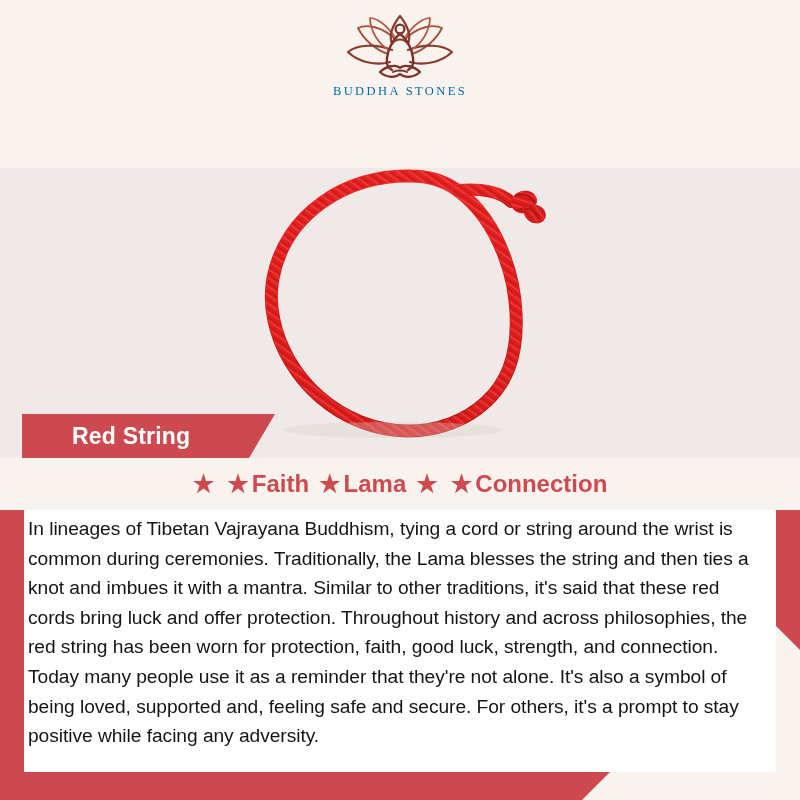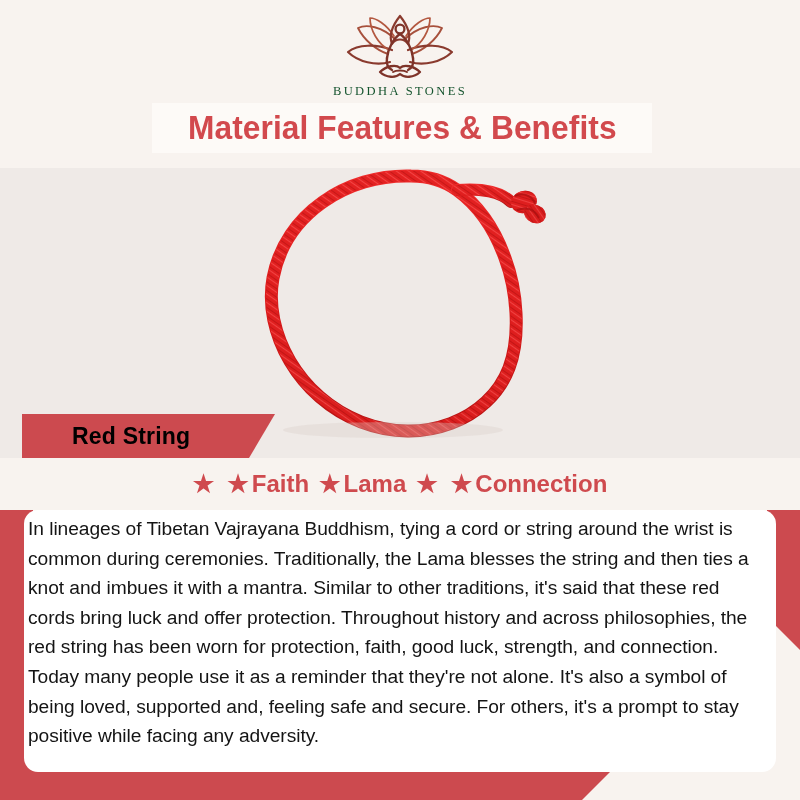--- a/index.html
+++ b/index.html
@@ -79,21 +79,21 @@
   .logo-mark {
     width: 128px;
     height: 72px;
     display: block;
   }
   .logo-word {
     margin-top: 2px;
     font-family: "Liberation Serif", serif;
     font-size: 12.5px;
     letter-spacing: 2.4px;
-    color: #14532d;
+    color: #0369a1;
     white-space: nowrap;
   }
 
   
   .title-banner {
     position: absolute;
     top: 103px;
     left: 152px;
     width: 500px;
     height: 50px;
@@ -136,21 +136,21 @@
     left: 22px;
     height: 44px;
     width: 253px;
     background: #cc4a4f;
     clip-path: polygon(0 0, 100% 0, calc(100% - 26px) 100%, 0 100%);
     display: flex;
     align-items: center;
   }
   .ribbon-text {
     margin-left: 50px;
-    color: #000000;
+    color: #ffffff;
     font-size: 23px;
     font-weight: 700;
     letter-spacing: 0.2px;
     white-space: nowrap;
   }
 
   
   .features {
     position: absolute;
     top: 458px;
@@ -182,21 +182,20 @@
   
   .body-copy {
     position: absolute;
     top: 510px;
     left: 24px;
     width: 752px;
     height: 262px;
     background: #ffffff;
     box-sizing: border-box;
     padding: 4px 6px 1px 4px;
-    border-radius: 14px;
   }
   .body-copy p {
     margin: 0;
     font-size: 19.2px;
     line-height: 29.6px;
     color: #141414;
     font-weight: 500;
     letter-spacing: -0.05px;
     text-align: left;
   }
@@ -237,23 +236,20 @@
 
           <path d="M57 62 C60 60 68 60 71 62" stroke="#7e3329" stroke-width="2"></path>
         </g>
 
         <circle cx="64" cy="19" r="4.4" fill="none" stroke="#7e3329" stroke-width="2.3"></circle>
       </svg>
       <div class="logo-word">BUDDHA STONES</div>
     </div>
   </div>
 
-  <div class="title-banner">
-    <div class="title-text">Material Features &amp; Benefits</div>
-  </div>
 
   <div class="photo-area">
     <svg class="bracelet-svg" viewBox="0 0 330 292">
       <defs>
         <pattern id="braid" width="7" height="7" patternUnits="userSpaceOnUse" patternTransform="rotate(35)">
           <rect width="7" height="7" fill="#e01f1f"></rect>
           <path d="M0 0 L7 0" stroke="#b81212" stroke-width="1.6"></path>
           <path d="M0 3.5 L7 3.5" stroke="#f54a4a" stroke-width="1.1"></path>
         </pattern>
         <linearGradient id="cordShade" x1="0" y1="0" x2="0" y2="1">

